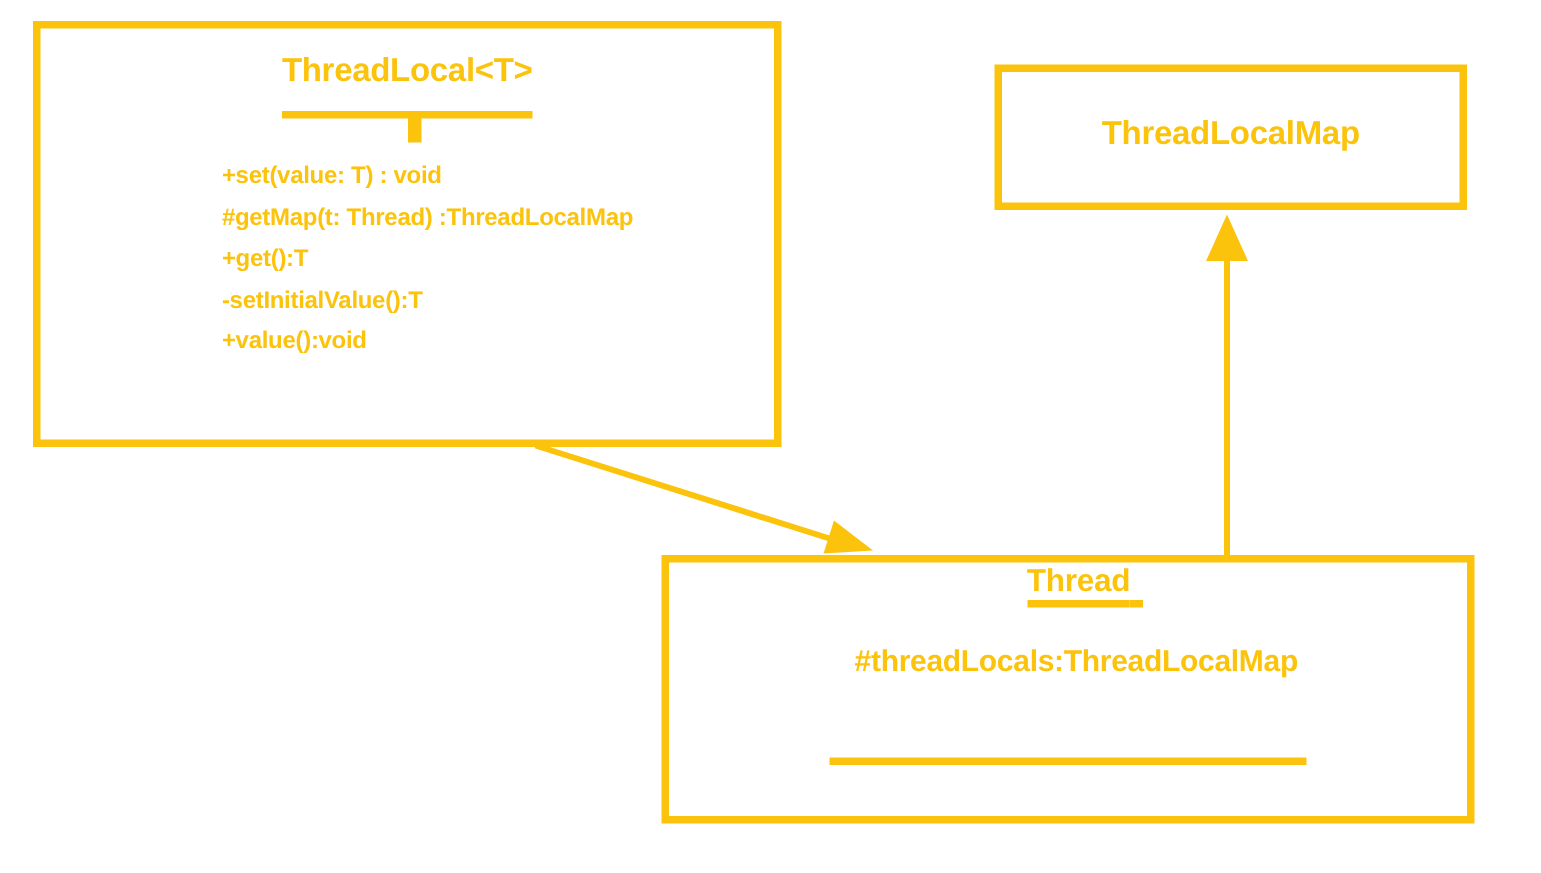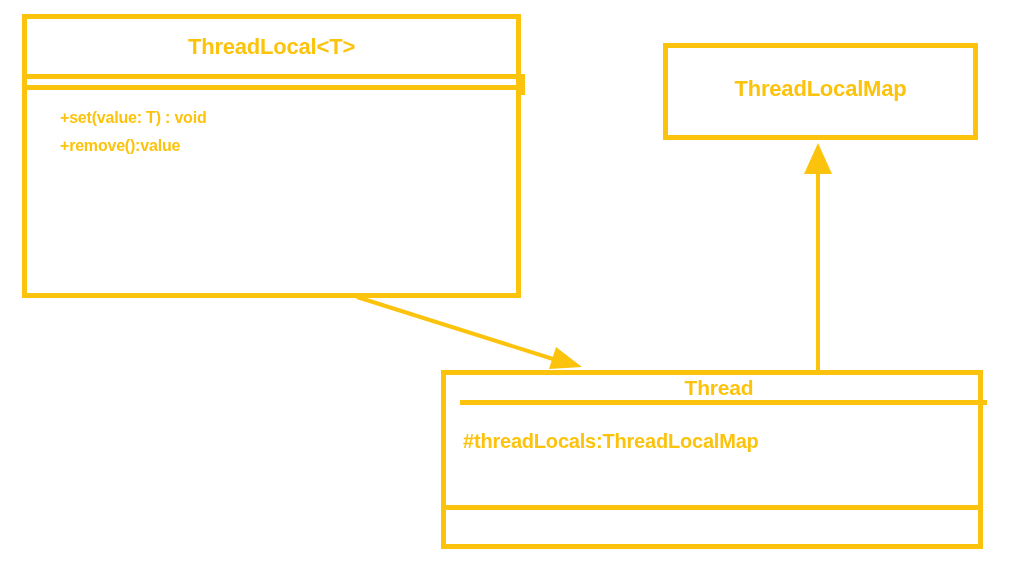--- a/index.html
+++ b/index.html
@@ -28,20 +28,21 @@
   }
   .uml-class {
     position: absolute;
     box-sizing: border-box;
     border: 5px solid var(--accent);
     background: #FFFFFF;
     color: var(--accent);
     font-weight: bold;
     display: flex;
     flex-direction: column;
+    align-items: center;
   }
   .compartment { box-sizing: border-box; }
   .title {
     display: flex;
     align-items: center;
     justify-content: center;
     font-size: 22px;
     letter-spacing: -0.2px;
     white-space: nowrap;
   }
@@ -131,21 +132,24 @@
       <line x1="818" y1="371" x2="818" y2="168" stroke-width="4" stroke="#FCC30D"></line>
       <polygon points="818,143 804,174 832,174" fill="#FCC30D"></polygon>
     </g>
   </svg>
 
   <div class="uml-class" id="cls-threadlocal">
     <div class="compartment title">ThreadLocal&lt;T&gt;</div>
     <div class="compartment attrs-empty"></div>
     <div class="compartment methods">
       <div class="member">+set(value: T) : void</div>
-      <div class="member">+remove():value</div>
+      <div class="member">#getMap(t: Thread) :ThreadLocalMap</div>
+      <div class="member">+get():T</div>
+      <div class="member">-setInitialValue():T</div>
+      <div class="member">+value():void</div>
     </div>
   </div>
 
   <div class="uml-class" id="cls-threadlocalmap">
     <div class="compartment title">ThreadLocalMap</div>
   </div>
 
   <div class="uml-class" id="cls-thread">
     <div class="compartment title">Thread</div>
     <div class="compartment attrs">

